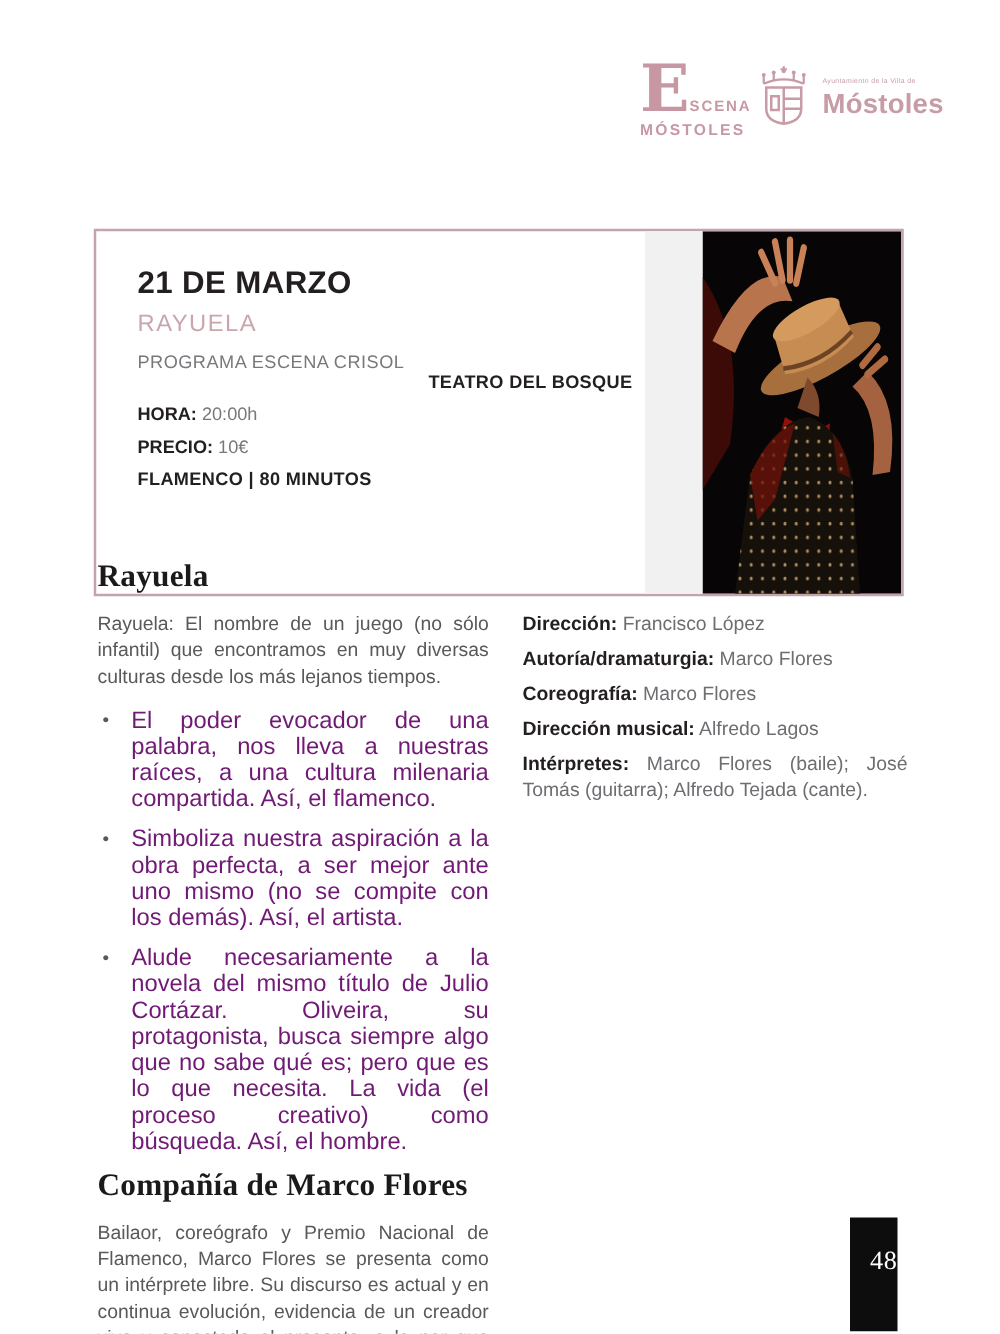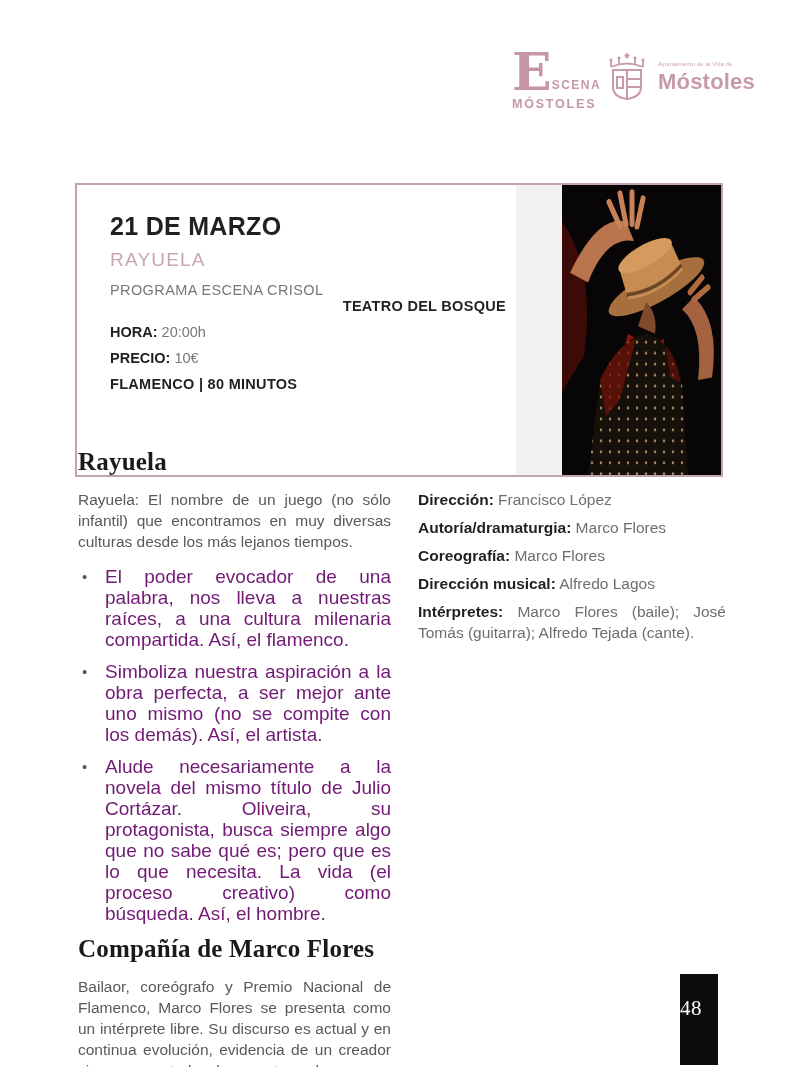--- a/index.html
+++ b/index.html
@@ -83,21 +83,21 @@
     content:"•"; position:absolute; left:4px; top:0; color:#58595b; font-size:15px;
   }
   .company-heading { }
 
   .credit-line { font-size:15.5px; line-height:21px; text-align:justify; margin-bottom:7px; color:#6d6e71; }
   .credit-line b { color:#231f20; font-weight:bold; }
 
   
   .page-box {
     position:absolute; left:680px; top:974px; width:38px; height:91px;
-    background:#0d0d0d; color:#ffffff; text-align:left;
+    background:#0d0d0d; color:#ffffff; text-align:right;
   }
   .page-box span {
     display:inline-block; margin-top:22px;
     font-family:"Liberation Serif", serif; font-size:21px; letter-spacing:0.5px;
   }
 </style>
 </head>
 <body>
 
 <div class="logo-escena">

